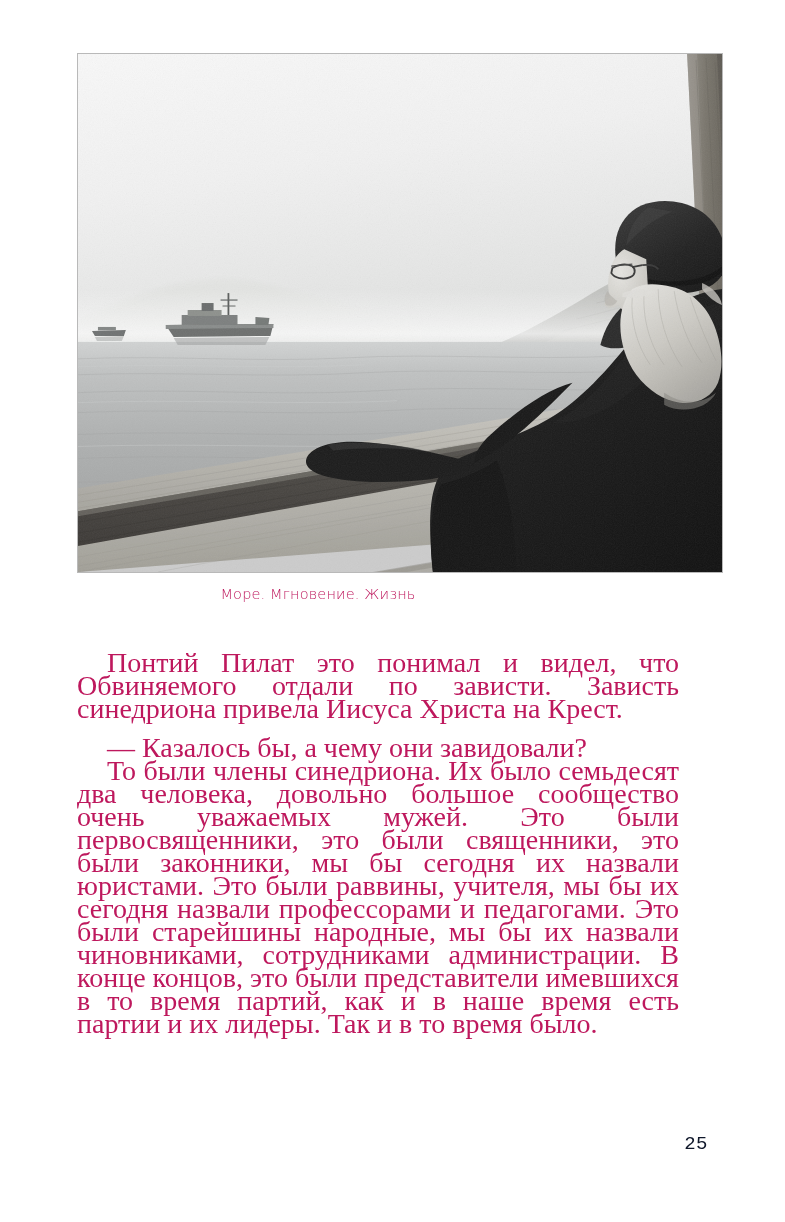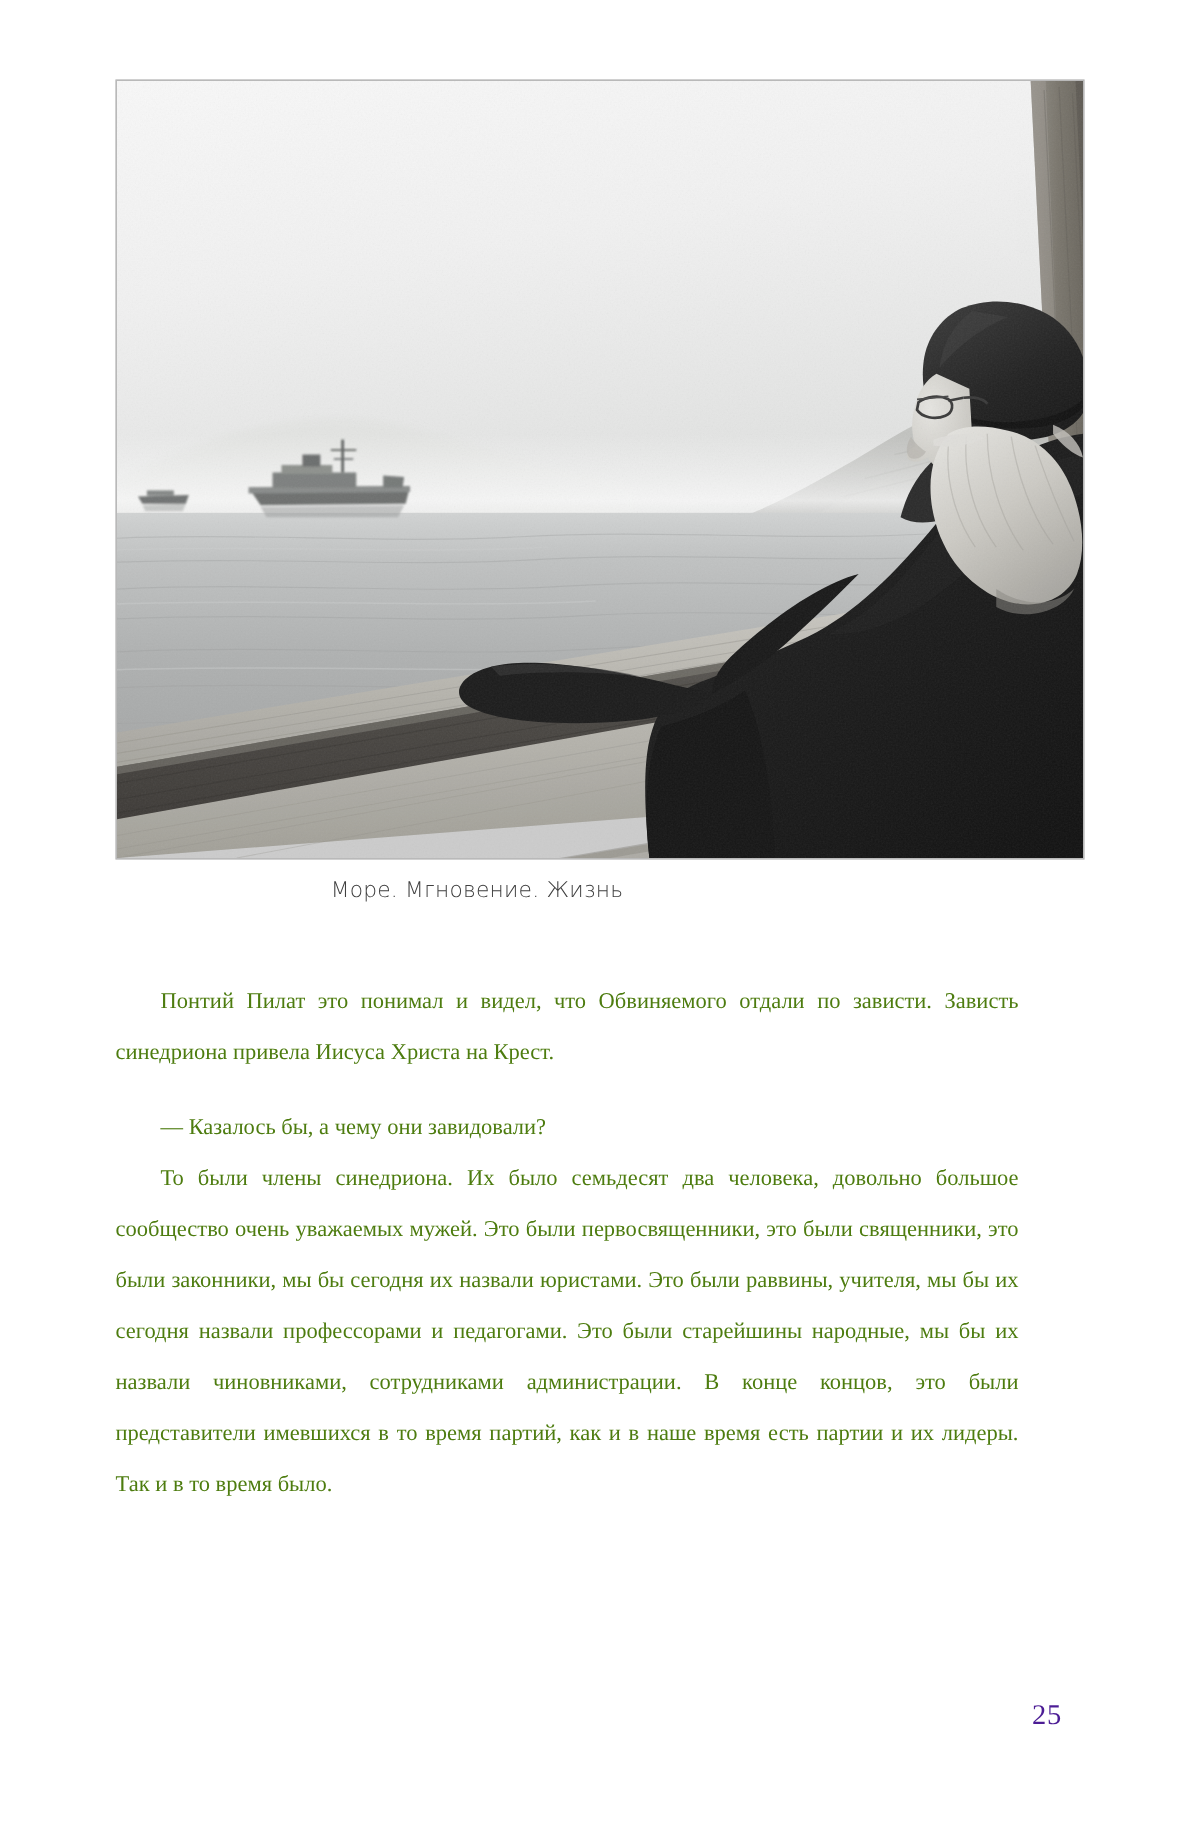--- a/index.html
+++ b/index.html
@@ -48,56 +48,56 @@
   .caption {
     position: absolute;
     left: 0;
     top: 583px;
     width: 636px;
     text-align: center;
     font-family: "DejaVu Sans", "Liberation Sans", sans-serif;
     font-size: 14.5px;
     font-weight: 300;
     letter-spacing: 0.15px;
-    color: #404040;
+    color: #be185d;
     line-height: 22px;
   }
 
   
   .body-text {
     position: absolute;
     left: 77px;
     top: 651px;
     width: 602px;
   }
   .para {
     margin: 0;
     font-family: "Liberation Serif", "DejaVu Serif", serif;
-    font-size: 15px;
-    line-height: 34px;
-    color: #4d7c0f;
+    font-size: 28px;
+    line-height: 23px;
+    color: #be185d;
     text-align: justify;
     text-justify: inter-word;
     hyphens: manual;
     text-indent: 30px;
   }
   .para.dialogue {
     text-indent: 30px;
     margin-top: 16px;
   }
 
   
   .folio {
     position: absolute;
     right: 77px;
     top: 1133px;
-    font-family: Liberation Serif, serif;
+    font-family: Liberation Mono, monospace;
     font-size: 19px;
     font-weight: 300;
-    color: #4c1d95;
+    color: #0f172a;
     letter-spacing: 0.5px;
   }
 </style>
 </head>
 <body>
 
 <div class="page">
 
   <div class="figure">
     <div class="photo-frame">

